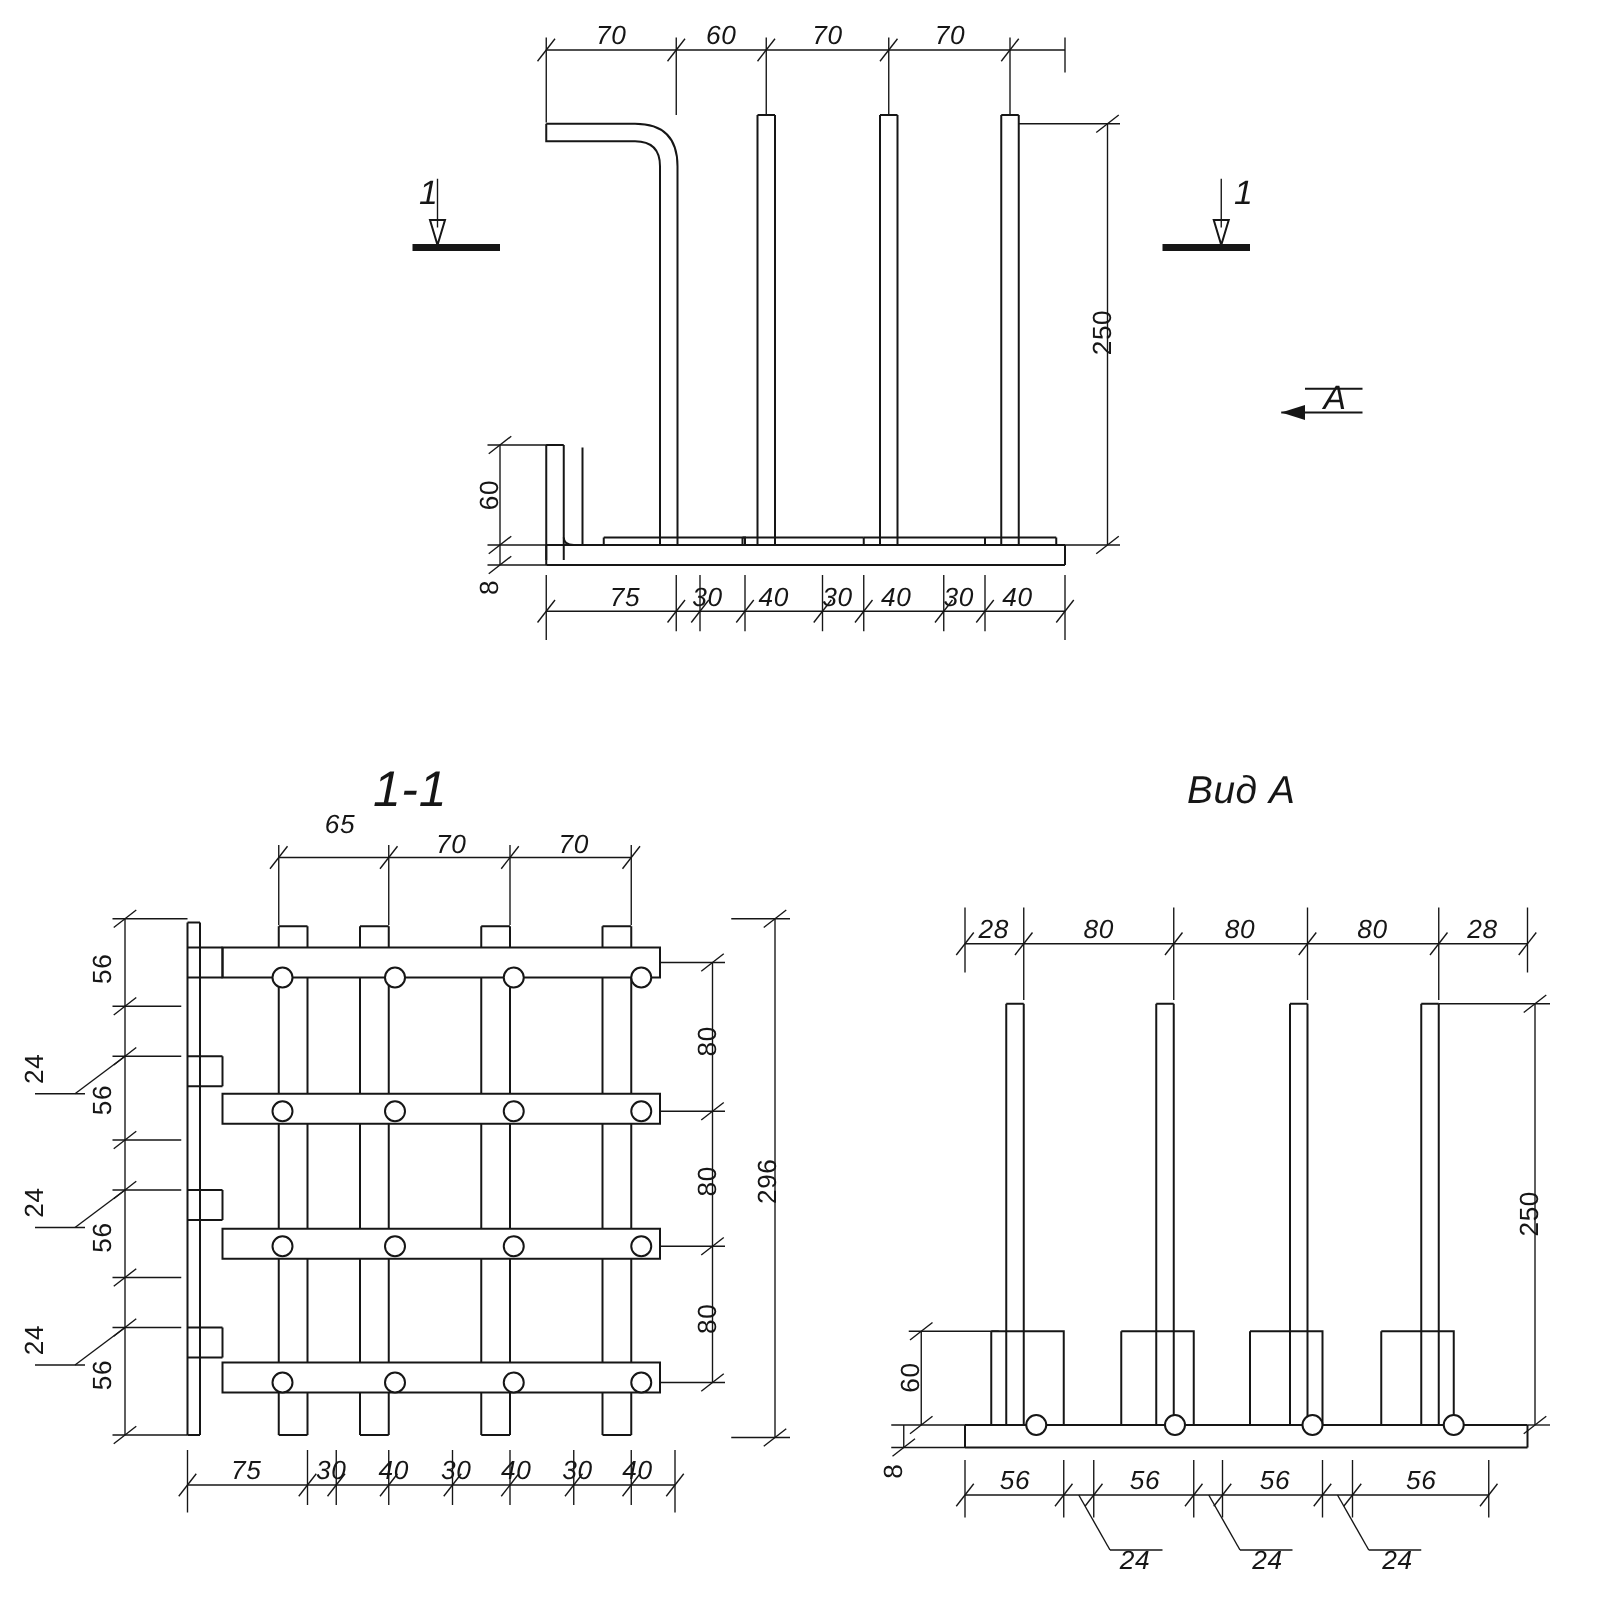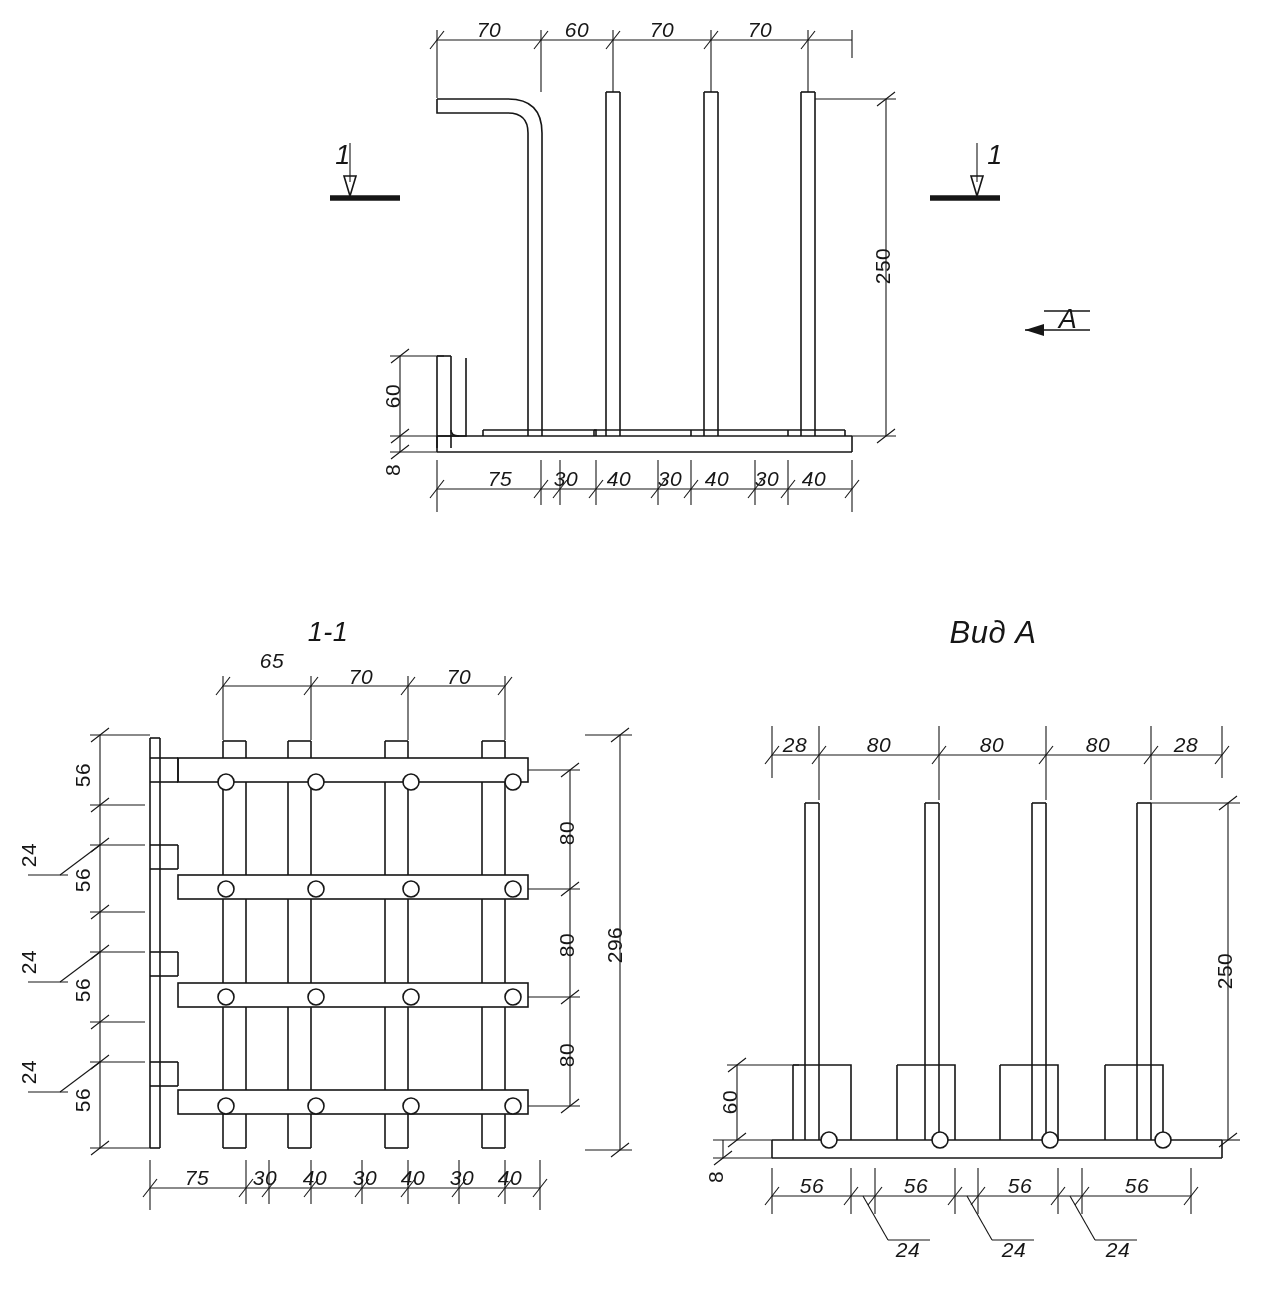--- a/index.html
+++ b/index.html
@@ -465,21 +465,21 @@
   <div class="lbl center" style="left:619px; top:478px;">40</div>
   <div class="lbl center" style="left:670px; top:478px;">30</div>
   <div class="lbl center" style="left:717px; top:478px;">40</div>
   <div class="lbl center" style="left:767px; top:478px;">30</div>
   <div class="lbl center" style="left:814px; top:478px;">40</div>
 
   <div class="lbl big center" style="left:343px; top:155px;">1</div>
   <div class="lbl big center" style="left:995px; top:155px;">1</div>
   <div class="lbl big center" style="left:1068px; top:319px;">A</div>
 
-  <div class="lbl center" style="left:328px; top:632px; font-size:27px;">1‑1</div>
+  <div class="lbl center" style="left:328px; top:632px; font-size:40px;">1‑1</div>
   <div class="lbl center" style="left:993px; top:632px; font-size:31px;">Вид А</div>
 
   <div class="lbl center" style="left:272px; top:640px;margin-top:20px;">65</div>
   <div class="lbl center" style="left:361px; top:676px;">70</div>
   <div class="lbl center" style="left:459px; top:676px;">70</div>
 
   <div class="lbl vcenter" style="left:566px; top:833px;">80</div>
   <div class="lbl vcenter" style="left:566px; top:945px;">80</div>
   <div class="lbl vcenter" style="left:566px; top:1055px;">80</div>
   <div class="lbl vcenter" style="left:614px; top:945px;">296</div>

